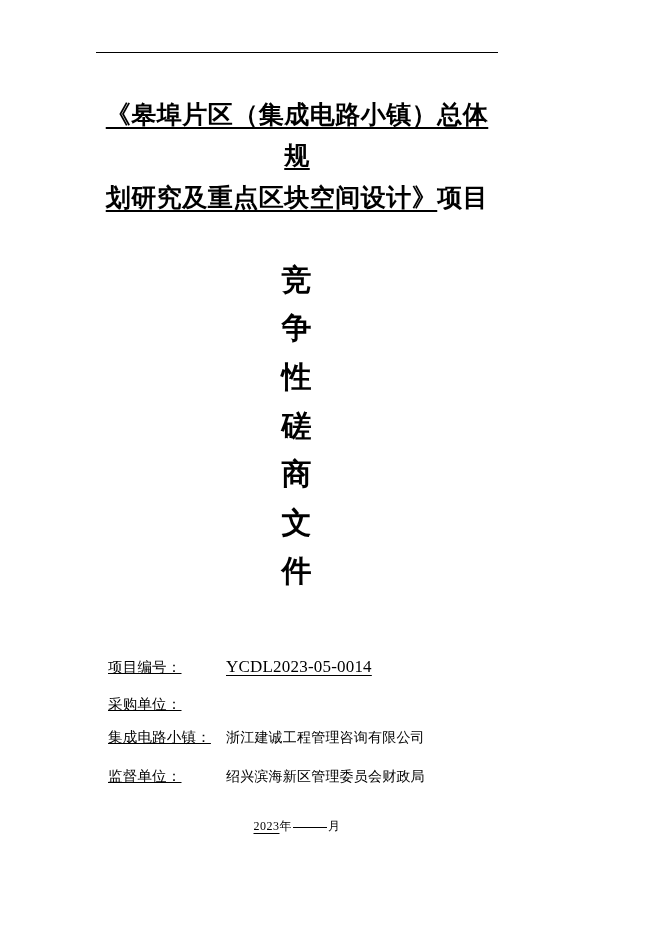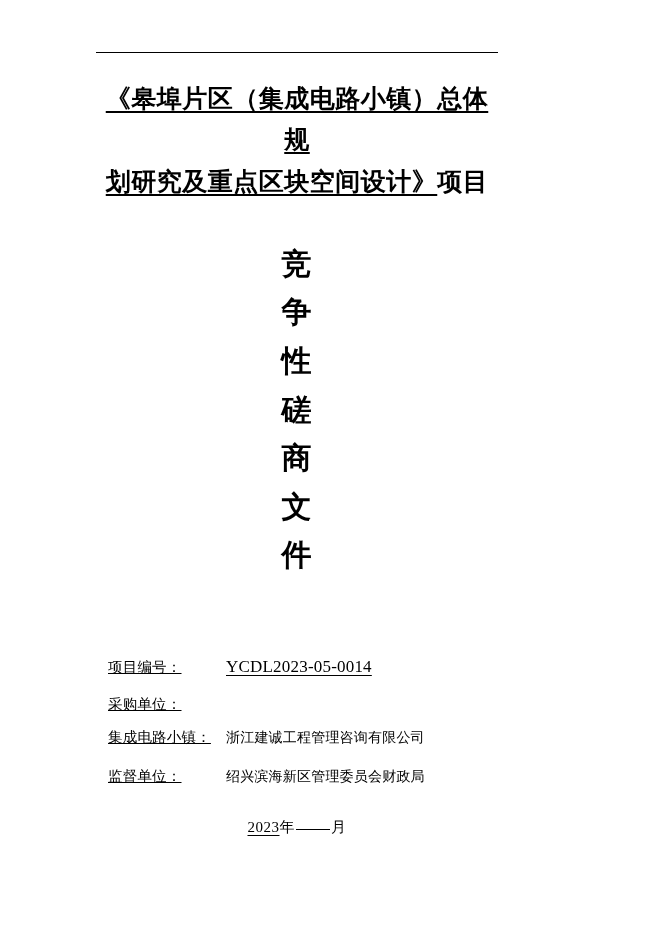--- a/index.html
+++ b/index.html
@@ -13,21 +13,21 @@
     font-family: "Liberation Serif", "DejaVu Serif", serif;
     color: #000000;
     position: relative;
     overflow: hidden;
   }
   .page {
     position: relative;
     width: 594px;
     height: 936px;
     box-sizing: border-box;
-    padding: 0 96px;
+    padding: 16px 96px;
   }
   .top-rule {
     position: absolute;
     left: 96px;
     right: 96px;
     top: 52px;
     border-top: 1px solid #000;
     height: 0;
   }
   .doc-title {
@@ -96,21 +96,21 @@
   }
   .meta-row.supervisor {
     margin-top: 18px;
   }
   .date-line {
     position: absolute;
     left: 0;
     right: 0;
     top: 818px;
     text-align: center;
-    font-size: 15px;
+    font-size: 12px;
     letter-spacing: 0.5px;
   }
   .date-line .year {
     text-decoration: underline;
     text-underline-offset: 3px;
   }
   .date-line .blank {
     display: inline-block;
     width: 34px;
     border-bottom: 1px solid #000;

